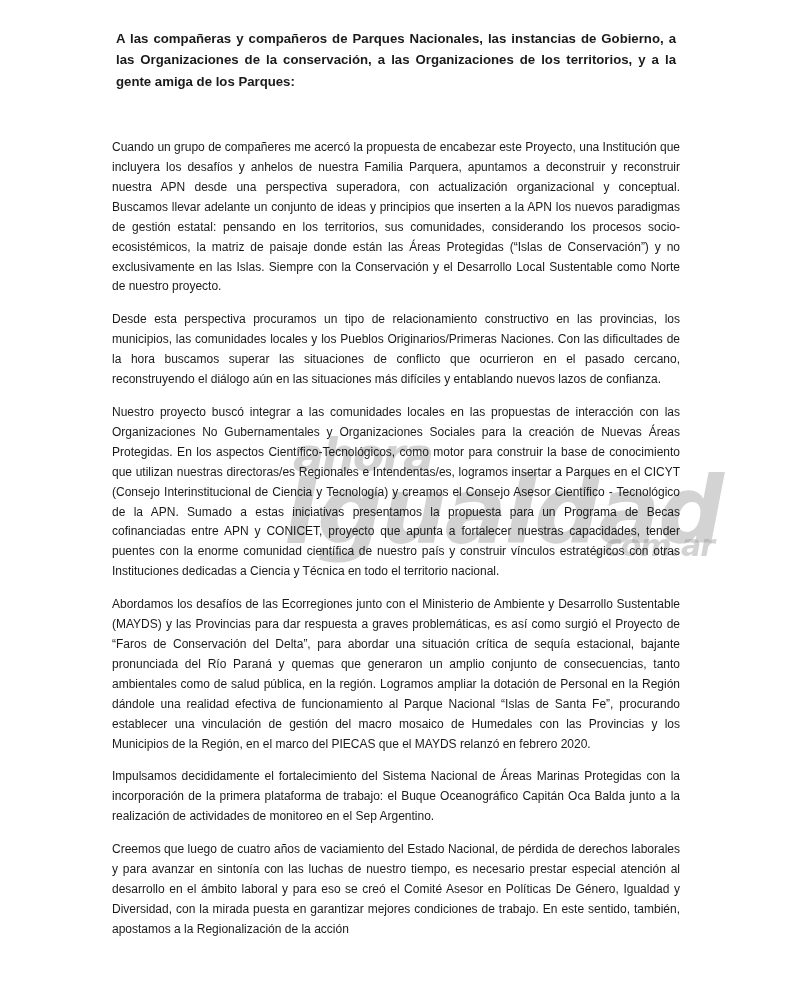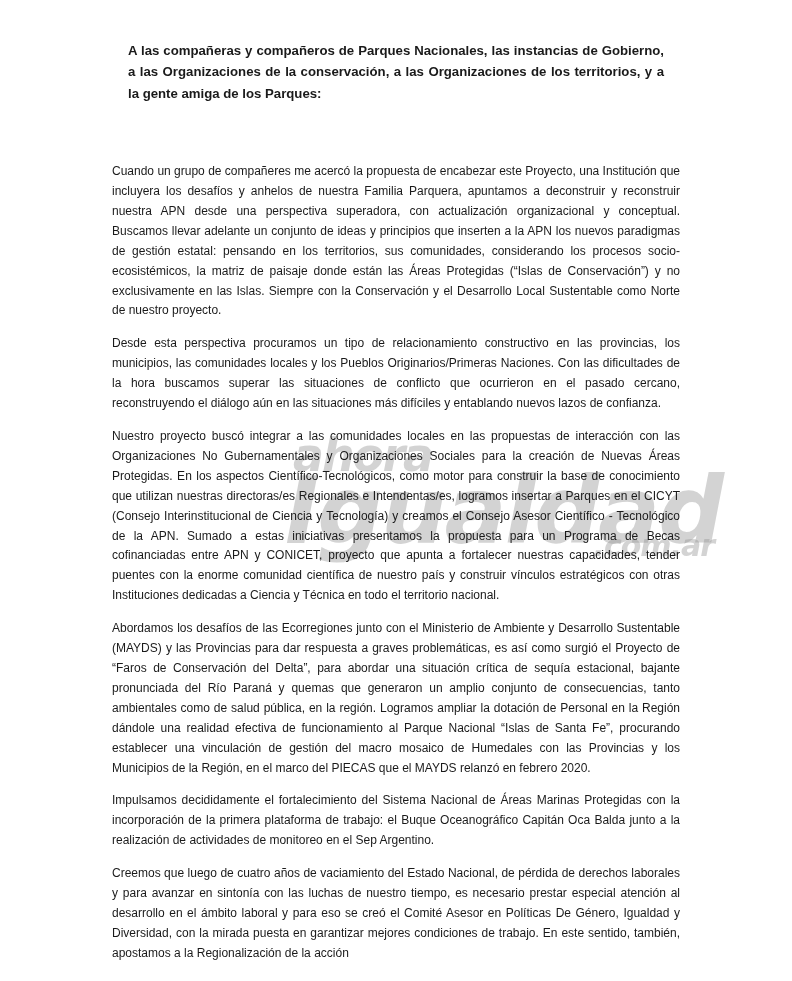--- a/index.html
+++ b/index.html
@@ -74,21 +74,21 @@
     width: 568px;
     z-index: 10;
   }
 
   .salutation {
     font-weight: 700;
     font-size: 13.2px;
     line-height: 1.62;
     text-align: justify;
     text-justify: inter-word;
-    margin: 16px;
+    margin: 4px;
     padding-top: 24px;
   }
 
   .para {
     font-size: 12px;
     line-height: 1.66;
     text-align: justify;
     text-justify: inter-word;
     margin: 0;
     hyphens: none;

